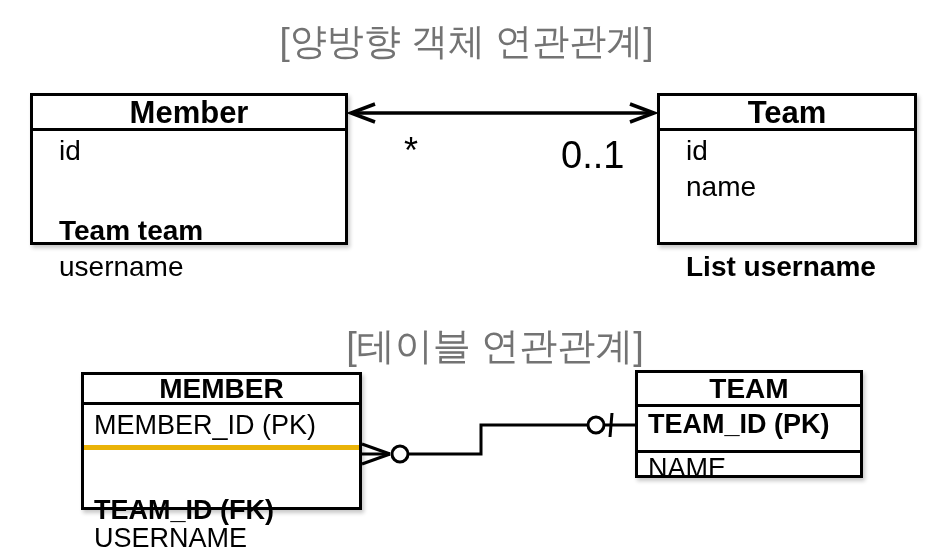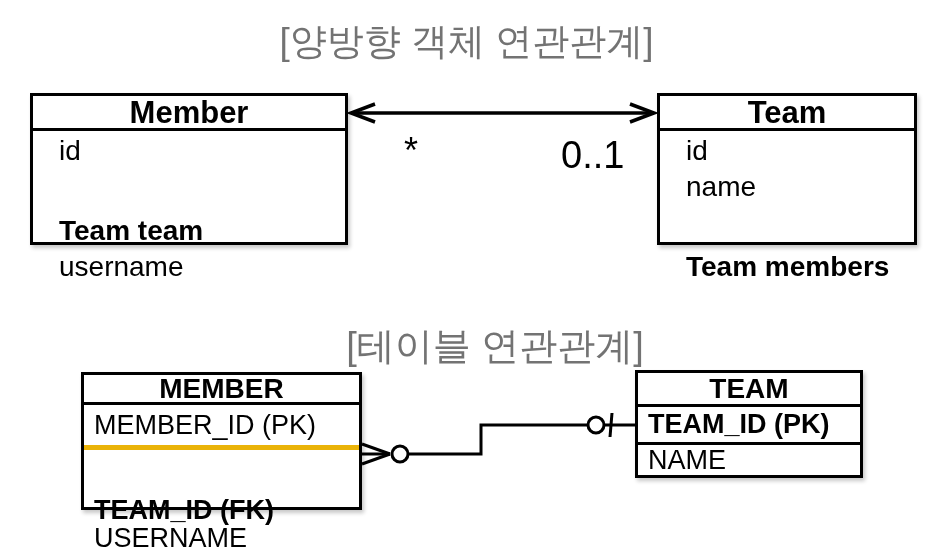--- a/index.html
+++ b/index.html
@@ -66,21 +66,21 @@
     text-align: center;
     font-weight: 700;
     font-size: 28px;
   }
   #member-table .er-header { height: 30px; line-height: 27px; }
   #team-table   .er-header { height: 34px; line-height: 31px; }
   .er-row { font-size: 27px; padding-left: 10px; white-space: nowrap; }
   #member-pk-row { height: 45px; line-height: 40px; border-bottom: 5px solid #eab308; }
   #member-table .er-compartment { padding-top: 2px; }
   #member-table .er-compartment .er-row { line-height: 28px; }
-  #team-pk-row { height: 38px; line-height: 35px; border-bottom: 3px solid #000; font-weight: 700; }
+  #team-pk-row { height: 46px; line-height: 35px; border-bottom: 3px solid #000; font-weight: 700; }
   #team-name-row { line-height: 31px; }
   
   #connector-overlay {
     position: absolute;
     left: 0; top: 0;
     pointer-events: none;
   }
 </style>
 </head>
 <body>
@@ -96,21 +96,21 @@
       <div class="class-field bold">Team team</div>
       <div class="class-field">username</div>
     </div>
   </div>
 
   <div class="class-box" id="team-class">
     <div class="class-header">Team</div>
     <div class="class-body">
       <div class="class-field">id</div>
       <div class="class-field">name</div>
-      <div class="class-field bold">Team members</div>
+      <div class="class-field bold">List username</div>
     </div>
   </div>
 
   <div class="multiplicity" id="mult-many">*</div>
 
   <div class="multiplicity" id="mult-zero-one">0..1</div>
 
   <div class="diagram-title" id="title-table">[테이블 연관관계]</div>
 
   <div class="er-table" id="member-table">

